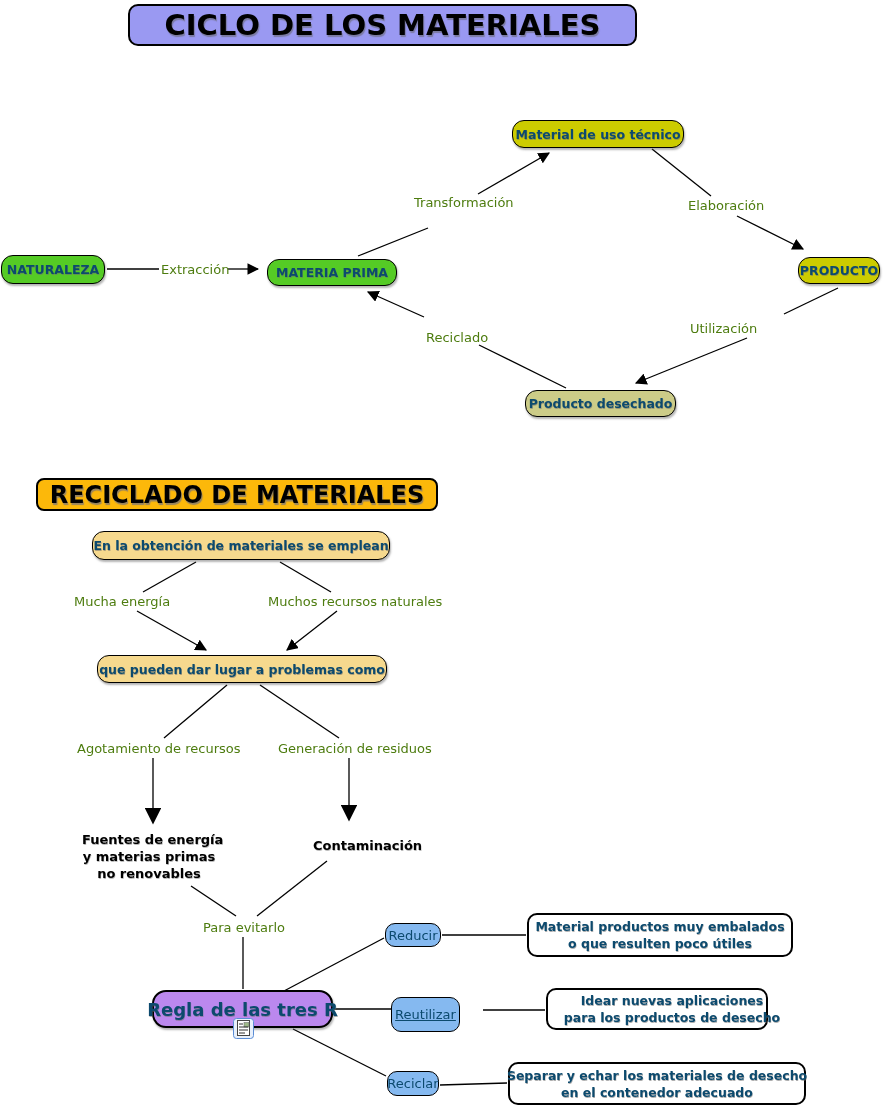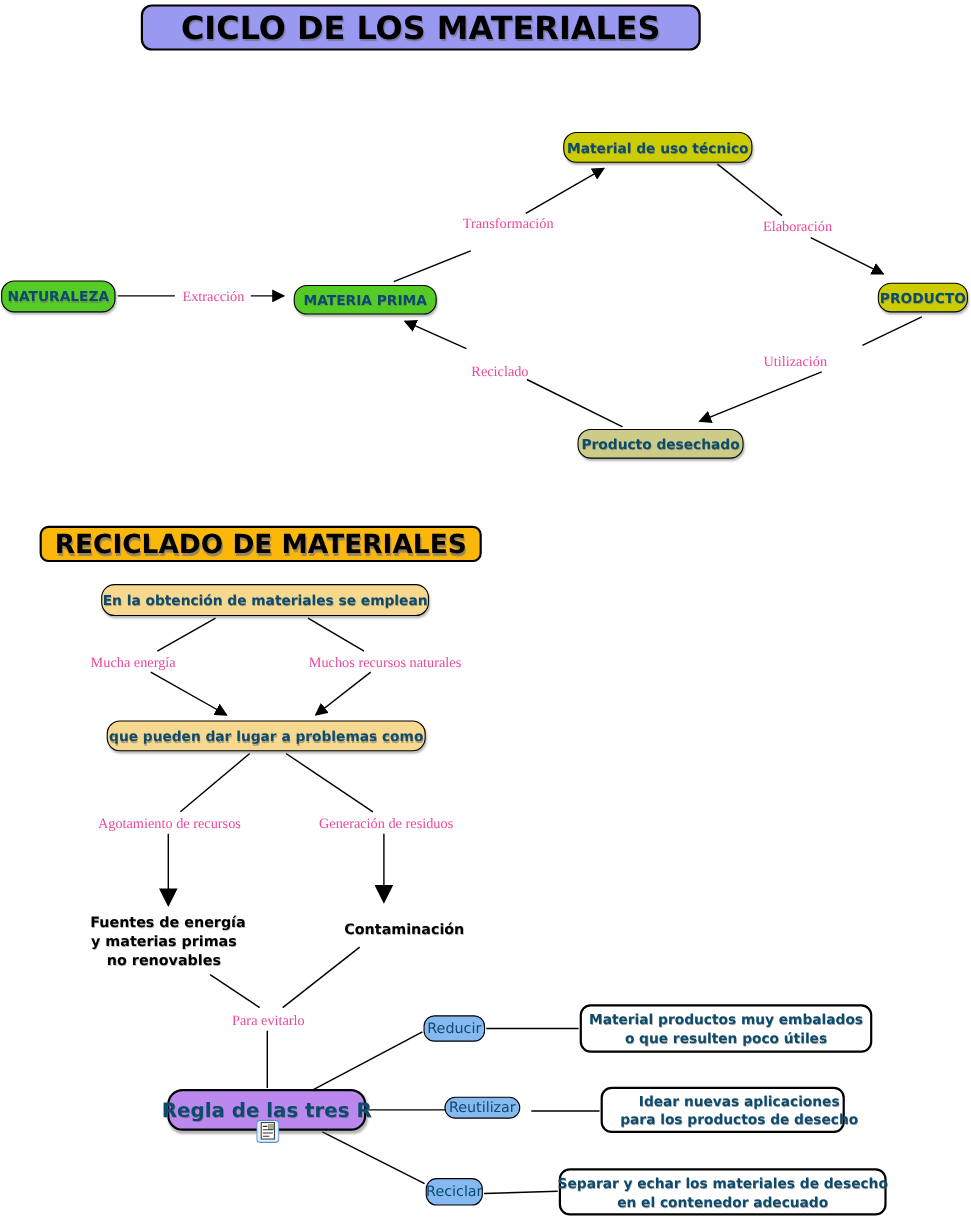--- a/index.html
+++ b/index.html
@@ -32,22 +32,22 @@
 
   .t1, .t2 {
     position:absolute; display:flex; align-items:center; justify-content:center;
     box-sizing:border-box; border:2px solid #000; font-weight:bold; color:#000;
     text-shadow:1px 2px 1px rgba(110,110,130,.7); white-space:nowrap;
   }
   .t1 { background:#9a99f2; border-radius:10px; font-size:29px; }
   .t2 { background:#fcb80a; border-radius:8px;  font-size:24px; }
 
   .lbl {
-    position:absolute; font-size:13px; line-height:15px; color:#ec4899;
-    text-align:center; white-space:nowrap;font-family:Liberation Serif, serif;
+    position:absolute; font-size:13px; line-height:15px; color:#4d7c0f;
+    text-align:center; white-space:nowrap;
   }
   .boldlbl {
     position:absolute; font-size:13px; line-height:17px; color:#000; font-weight:bold;
     text-align:center; white-space:nowrap;
     text-shadow:0.5px 1px 0.5px rgba(120,120,120,.5);
   }
   .boldlbl span { display:block; }
 
   .res-icon { position:absolute; cursor:pointer; }
 </style>
@@ -154,21 +154,21 @@
     <rect x="0.5" y="0.5" width="20" height="20" rx="3" fill="#e8f0fb" stroke="#5b8dd6"></rect>
     <rect x="4.5" y="2.5" width="12" height="15" fill="#ffffff" stroke="#444444"></rect>
     <rect x="11" y="4.5" width="5" height="4.5" fill="#9fb98a" stroke="#666666" stroke-width="0.5"></rect>
     <line x1="6" y1="6" x2="10" y2="6" stroke="#333333"></line>
     <line x1="6" y1="9" x2="15" y2="9" stroke="#333333"></line>
     <line x1="6" y1="12" x2="15" y2="12" stroke="#333333"></line>
     <line x1="6" y1="15" x2="12" y2="15" stroke="#333333"></line>
   </svg>
 
   <div class="node blue" style="left:385px; top:923px; width:56px; height:24px;">Reducir</div>
-  <div class="node blue" style="left:404px; top:997px; width:69px; height:20px;">Reutilizar</div>
+  <div class="node blue" style="left:391px; top:997px; width:69px; height:35px;text-decoration:underline;">Reutilizar</div>
   <div class="node blue" style="left:387px; top:1071px; width:52px; height:25px;">Reciclar</div>
 
   <div class="node whitebox" style="left:527px; top:913px; width:266px; height:44px;">
     <span>Material productos muy embalados</span>
     <span>o que resulten poco útiles</span>
   </div>
   <div class="node whitebox" style="left:546px; top:988px; width:222px; height:42px;padding-left:30px;">
     <span>Idear nuevas aplicaciones</span>
     <span>para los productos de desecho</span>
   </div>

